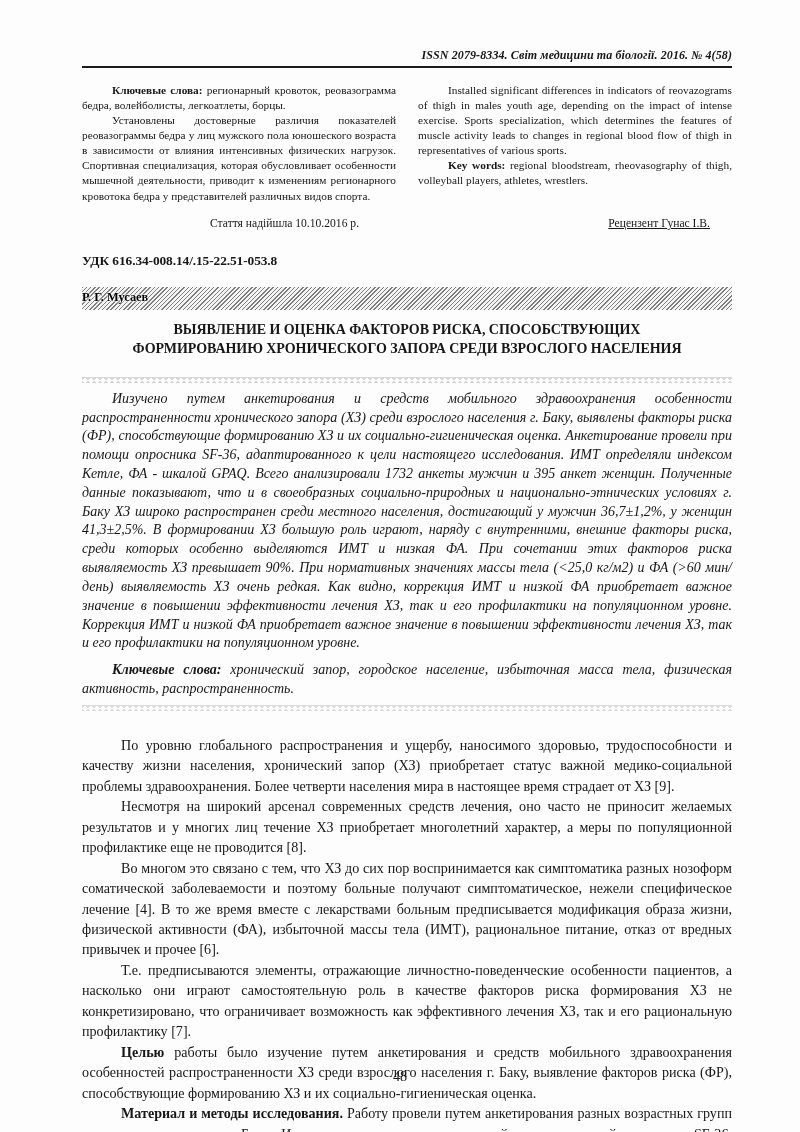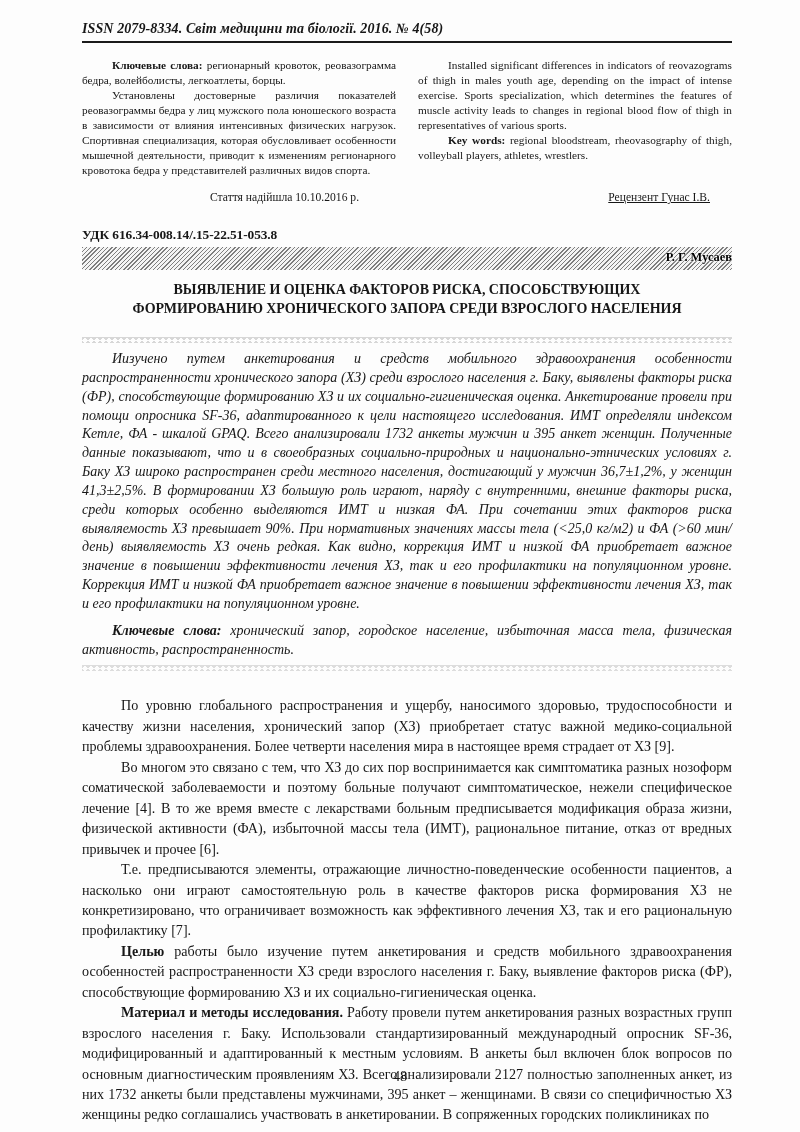--- a/index.html
+++ b/index.html
@@ -24,27 +24,28 @@
   }
   .content {
     position: absolute;
     left: 82px;
     top: 0;
     width: 650px;
   }
 
   
   .running-head {
-    padding-top: 20px;
+    padding-top: 48px;
     font-style: italic;
     font-weight: bold;
-    font-size: 14px;
+    font-size: 12px;
     letter-spacing: .1px;
     line-height: 1.25;
     white-space: nowrap;
+    text-align: right;
   }
   .head-rule {
     margin-top: 3px;
     border-top: 2.2px solid #1b1b1b;
     height: 0;
   }
 
   
   .tail-abstract {
     display: flex;
@@ -75,22 +76,22 @@
   
   .udc {
     margin-top: 23px;
     font-weight: bold;
     font-size: 13.4px;
     letter-spacing: -0.1px;
   }
 
   
   .author-block {
-    margin-top: 4px;
-    text-align: right;
+    margin-top: 18px;
+    text-align: left;
     font-weight: bold;
     font-size: 12.4px;
     line-height: 1.45;
     padding: 2px 0 3px 0;
     background-image:
       repeating-linear-gradient(135deg,
         rgba(105,105,105,0.85) 0px,
         rgba(105,105,105,0.85) 1px,
         rgba(255,255,255,0) 1px,
         rgba(255,255,255,0) 3px);
@@ -199,20 +200,21 @@
       <div class="zigzag top"></div>
       <div class="abstract-body">
         <p class="indent">Иизучено путем анкетирования и средств мобильного здравоохранения особенности распространенности хронического запора (ХЗ) среди взрослого населения г. Баку, выявлены факторы риска (ФР), способствующие формированию ХЗ и их социально-гигиеническая оценка. Анкетирование провели при помощи опросника SF-36, адаптированного к цели настоящего исследования. ИМТ определяли индексом Кетле, ФА - шкалой GPAQ. Всего анализировали 1732 анкеты мужчин и 395 анкет женщин. Полученные данные показывают, что и в своеобразных социально-природных и национально-этнических условиях г. Баку ХЗ широко распространен среди местного населения, достигающий у мужчин 36,7±1,2%, у женщин 41,3±2,5%. В формировании ХЗ большую роль играют, наряду с внутренними, внешние факторы риска, среди которых особенно выделяются ИМТ и низкая ФА. При сочетании этих факторов риска выявляемость ХЗ превышает 90%. При нормативных значениях массы тела (&lt;25,0 кг/м2) и ФА (&gt;60 мин/день) выявляемость ХЗ очень редкая. Как видно, коррекция ИМТ и низкой ФА приобретает важное значение в повышении эффективности лечения ХЗ, так и его профилактики на популяционном уровне.  Коррекция ИМТ и низкой ФА приобретает важное значение в повышении эффективности лечения ХЗ, так и его профилактики на популяционном уровне.</p>
         <p class="indent"><span class="kw-label">Ключевые слова:</span><span> хронический запор, городское население, избыточная масса тела, физическая активность, распространенность.</span></p>
       </div>
       <div class="zigzag bottom"></div>
     </div>
 
     <div class="body-text">
       <p><b></b><span>По уровню глобального распространения и ущербу, наносимого здоровью, трудоспособности и качеству жизни населения, хронический запор (ХЗ) приобретает статус важной медико-социальной проблемы здравоохранения. Более четверти населения мира в настоящее время страдает от ХЗ [9].</span></p>
+      <p><b></b><span>Несмотря на широкий арсенал современных средств лечения, оно часто не приносит желаемых результатов и у многих лиц течение ХЗ приобретает многолетний характер, а меры по популяционной профилактике еще не проводится [8].</span></p>
       <p><b></b><span>Во многом это связано с тем, что ХЗ до сих пор воспринимается как симптоматика разных нозоформ соматической заболеваемости и поэтому больные получают симптоматическое, нежели специфическое лечение [4]. В то же время вместе с лекарствами больным предписывается модификация образа жизни, физической активности (ФА), избыточной массы тела (ИМТ), рациональное питание, отказ от вредных привычек и прочее [6].</span></p>
       <p><b></b><span>Т.е. предписываются элементы, отражающие личностно-поведенческие особенности пациентов, а насколько они играют самостоятельную роль в качестве факторов риска формирования ХЗ не конкретизировано, что ограничивает возможность как эффективного лечения ХЗ, так и его рациональную профилактику [7].</span></p>
       <p><b>Целью</b><span> работы было изучение путем анкетирования и средств мобильного здравоохранения особенностей распространенности ХЗ среди взрослого населения г. Баку, выявление факторов риска (ФР), способствующие формированию ХЗ и их социально-гигиеническая оценка.</span></p>
       <p><b>Материал и методы исследования.</b><span> Работу провели путем анкетирования разных возрастных групп взрослого населения г. Баку. Использовали стандартизированный международный опросник SF-36, модифицированный и адаптированный к местным условиям. В анкеты был включен блок вопросов по основным диагностическим проявлениям ХЗ. Всего анализировали 2127 полностью заполненных анкет, из них 1732 анкеты были представлены мужчинами, 395 анкет – женщинами. В связи со специфичностью ХЗ женщины редко соглашались участвовать в анкетировании. В сопряженных городских поликлиниках по</span></p>
     </div>
 
   </div>
 
   <div class="folio">48</div>
 </div>

